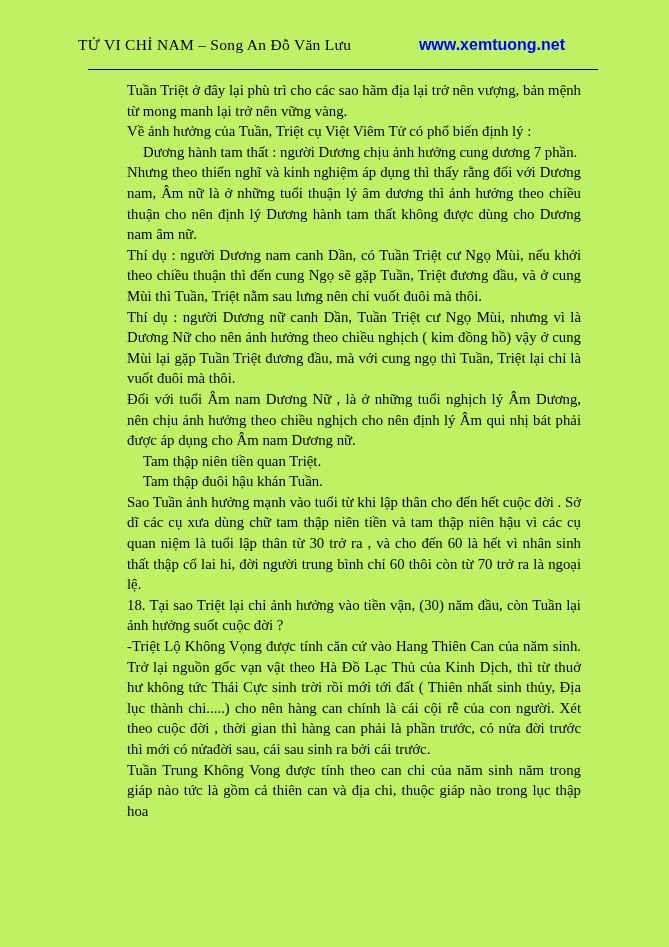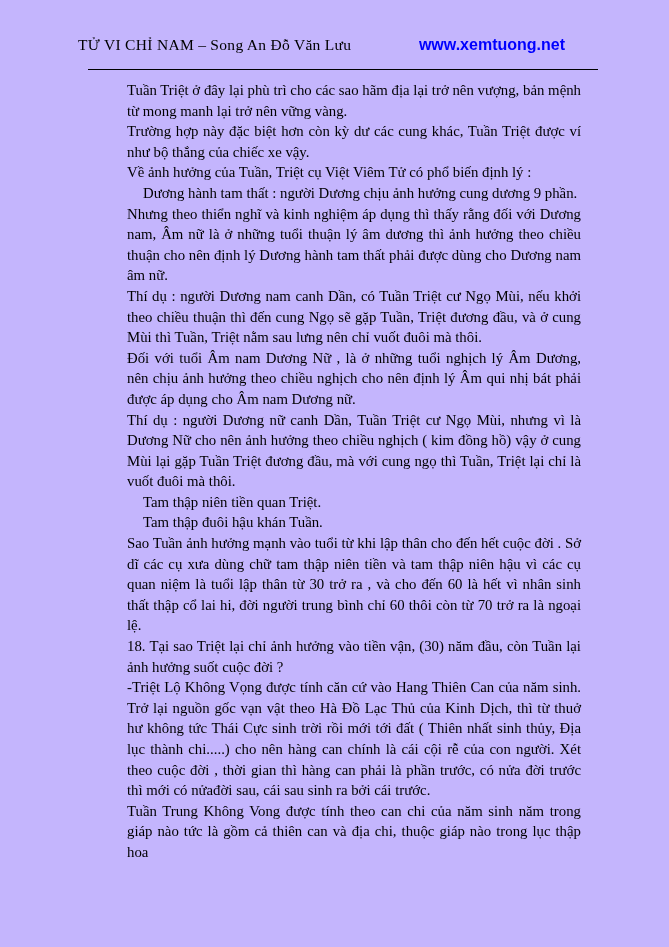--- a/index.html
+++ b/index.html
@@ -2,21 +2,21 @@
 <html><head>
 <meta charset="utf-8">
 <style>
   html, body { margin: 0; padding: 0; }
   body { background: #e8e8e8; }
   .page {
     position: relative;
     width: 669px;
     height: 947px;
     margin: 0 auto;
-    background: #c4b5fd;
+    background: #bef264;
     overflow: hidden;
     color: #000000;
     font-family: "Liberation Serif", "DejaVu Serif", serif;
   }
   .header-row {
     position: absolute;
     left: 78px;
     top: 36px;
     width: 487px;
     display: flex;
@@ -63,27 +63,26 @@
 
   <div class="header-row">
     <span class="header-title">TỬ VI CHỈ NAM – Song An Đỗ Văn Lưu</span>
     <a class="website-link">www.xemtuong.net</a>
   </div>
 
   <div class="header-divider"></div>
 
   <div class="doc-body">
     <p>Tuần Triệt ở đây lại phù trì cho các sao hãm địa lại trở nên vượng, bản mệnh từ mong manh lại trở nên vững vàng.</p>
-    <p>Trường hợp này đặc biệt hơn còn kỳ dư các cung khác, Tuần Triệt được ví như bộ thắng của chiếc xe vậy.</p>
     <p>Về ảnh hưởng của Tuần, Triệt cụ Việt Viêm Tử có phổ biến định lý :</p>
-    <p class="indent">Dương hành tam thất : người Dương chịu ảnh hưởng cung dương 9 phần.</p>
-    <p>Nhưng theo thiển nghĩ và kinh nghiệm áp dụng thì thấy rằng đối với Dương nam, Âm nữ là ở những tuổi thuận lý âm dương thì ảnh hưởng theo chiều thuận cho nên định lý Dương hành tam thất phải được dùng cho Dương nam âm nữ.</p>
+    <p class="indent">Dương hành tam thất : người Dương chịu ảnh hưởng cung dương 7 phần.</p>
+    <p>Nhưng theo thiển nghĩ và kinh nghiệm áp dụng thì thấy rằng đối với Dương nam, Âm nữ là ở những tuổi thuận lý âm dương thì ảnh hưởng theo chiều thuận cho nên định lý Dương hành tam thất không được dùng cho Dương nam âm nữ.</p>
     <p>Thí dụ : người Dương nam canh Dần, có Tuần Triệt cư Ngọ Mùi, nếu khởi theo chiều thuận thì đến cung Ngọ sẽ gặp Tuần, Triệt đương đầu, và ở cung Mùi thì Tuần, Triệt nằm sau lưng nên chỉ vuốt đuôi mà thôi.</p>
+    <p>Thí dụ : người Dương nữ canh Dần, Tuần Triệt cư Ngọ Mùi, nhưng vì là Dương Nữ cho nên ảnh hưởng theo chiều nghịch ( kim đồng hồ) vậy ở cung Mùi lại gặp Tuần Triệt đương đầu, mà với cung ngọ thì Tuần, Triệt lại chỉ là vuốt đuôi mà thôi.</p>
     <p>Đối với tuổi Âm nam Dương Nữ , là ở những tuổi nghịch lý Âm Dương, nên chịu ảnh hưởng theo chiều nghịch cho nên định lý Âm qui nhị bát phải được áp dụng cho Âm nam Dương nữ.</p>
-    <p>Thí dụ : người Dương nữ canh Dần, Tuần Triệt cư Ngọ Mùi, nhưng vì là Dương Nữ cho nên ảnh hưởng theo chiều nghịch ( kim đồng hồ) vậy ở cung Mùi lại gặp Tuần Triệt đương đầu, mà với cung ngọ thì Tuần, Triệt lại chỉ là vuốt đuôi mà thôi.</p>
     <p class="indent">Tam thập niên tiền quan Triệt.</p>
     <p class="indent">Tam thập đuôi hậu khán Tuần.</p>
     <p>Sao Tuần ảnh hưởng mạnh vào tuổi từ khi lập thân cho đến hết cuộc đời . Sở dĩ các cụ xưa dùng chữ tam thập niên tiền và tam thập niên hậu vì các cụ quan niệm là tuổi lập thân từ 30 trở ra , và cho đến 60 là hết vì nhân sinh thất thập cổ lai hi, đời người trung bình chỉ 60 thôi còn từ 70 trở ra là ngoại lệ.</p>
     <p>18. Tại sao Triệt lại chỉ ảnh hưởng vào tiền vận, (30) năm đầu, còn Tuần lại ảnh hưởng suốt  cuộc đời ?</p>
     <p>-Triệt Lộ Không Vọng được tính căn cứ vào Hang Thiên Can của năm sinh. Trở lại nguồn gốc vạn vật theo Hà Đồ Lạc Thủ của Kinh Dịch, thì từ thuở hư không tức Thái Cực  sinh trời rồi mới tới đất ( Thiên nhất sinh thủy, Địa lục thành chi.....) cho nên hàng can chính là cái cội rễ của con người. Xét theo cuộc đời , thời gian thì hàng can phải là phần trước, có nửa đời trước  thì mới có nửađời sau, cái sau sinh ra bởi cái trước.</p>
     <p>Tuần Trung Không Vong được tính theo can chi của năm sinh năm trong giáp nào tức là gồm cả thiên can và địa chi, thuộc giáp nào trong lục thập hoa</p>
   </div>
 
 </div>
 

